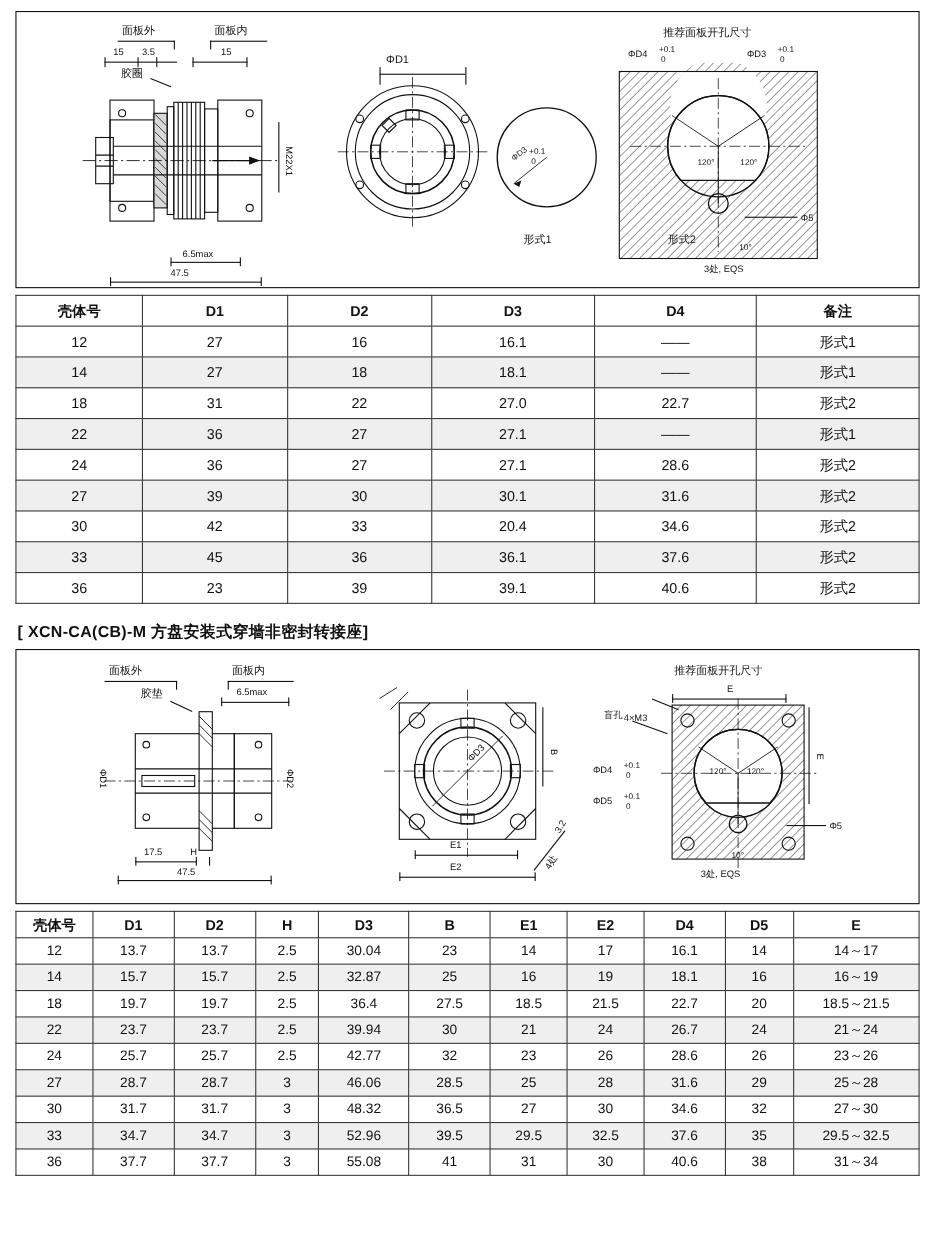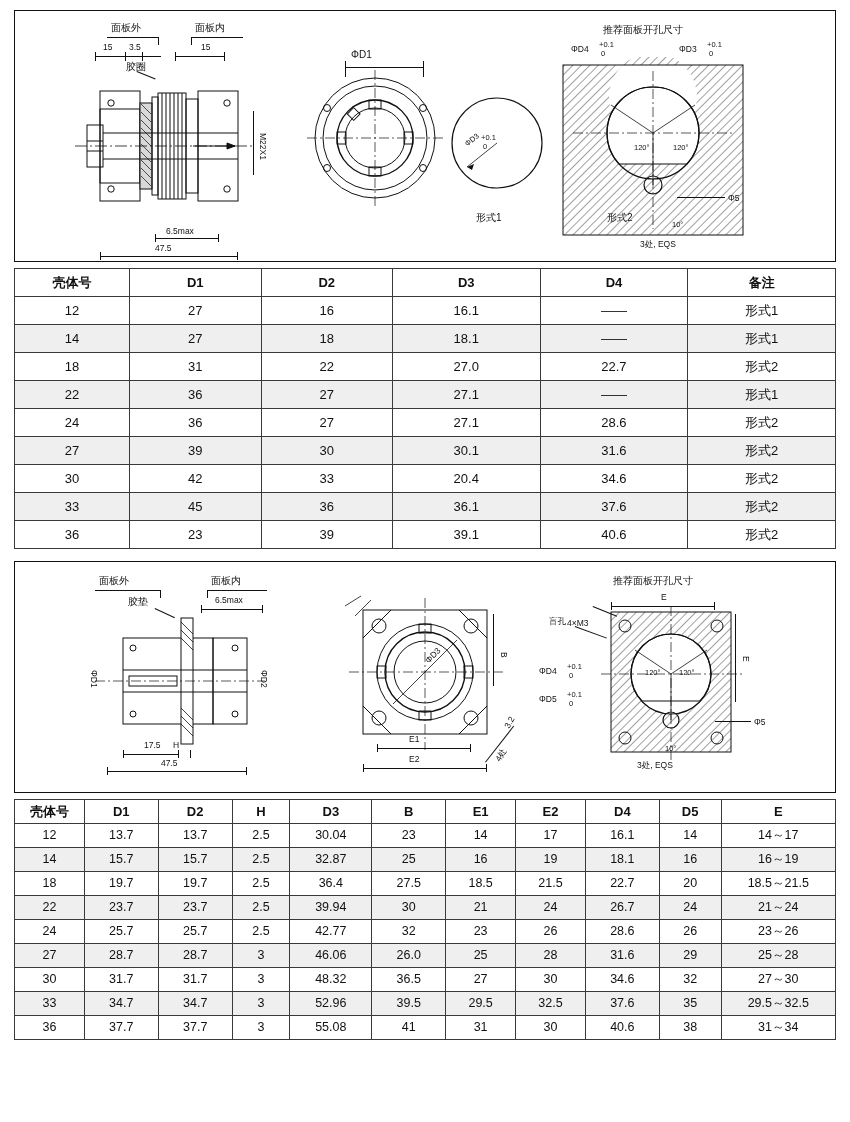--- a/index.html
+++ b/index.html
@@ -108,21 +108,21 @@
     <div class="lbl sm" style="left:114px; top:31px;">3.5</div>
     <div class="lbl sm" style="left:186px; top:31px;">15</div>
     <div class="ln lnh" style="left:80px; top:45px; width:66px;"></div>
     <div class="ln lnv" style="left:80px; top:41px; height:9px;"></div>
     <div class="ln lnv" style="left:110px; top:41px; height:9px;"></div>
     <div class="ln lnv" style="left:127px; top:41px; height:9px;"></div>
     <div class="ln lnh" style="left:160px; top:45px; width:50px;"></div>
     <div class="ln lnv" style="left:160px; top:41px; height:9px;"></div>
     <div class="ln lnv" style="left:209px; top:41px; height:9px;"></div>
 
-    <div class="lbl" style="left:111px; top:49px;">胶圈</div>
+    <div class="lbl" style="left:95px; top:49px;">胶圈</div>
     <div class="ln" style="left:122px; top:60px; width:20px; height:1px; transform:rotate(22deg); transform-origin:left top;"></div>
 
     <svg class="svgwrap" width="260" height="252" style="left:60px; top:52px;">
       <g stroke="#111" fill="none" stroke-width="1">
 
         <rect x="25" y="28" width="40" height="110"></rect>
         <rect x="25" y="46" width="40" height="74" fill="none"></rect>
 
         <circle cx="36" cy="40" r="3.2"></circle>
         <circle cx="36" cy="126" r="3.2"></circle>
@@ -345,20 +345,21 @@
         <td>39</td>
         <td>39.1</td>
         <td>40.6</td>
         <td>形式2</td>
       </tr>
     </tbody>
   </table>
 
   <div class="gap"></div>
 
+  <div class="sec-title">[ XCN-CA(CB)-M 方盘安装式穿墙非密封转接座]</div>
 
   <div class="drawing d2">
 
     <div class="lbl" style="left:84px; top:12px;">面板外</div>
     <div class="lbl" style="left:196px; top:12px;">面板内</div>
     <div class="ln lnh" style="left:80px; top:28px; width:66px;"></div>
     <div class="ln lnv" style="left:145px; top:28px; height:8px;"></div>
     <div class="ln lnh" style="left:192px; top:28px; width:60px;"></div>
     <div class="ln lnv" style="left:192px; top:28px; height:8px;"></div>
 
@@ -392,21 +393,21 @@
         <line x1="96" y1="98" x2="108" y2="110"></line>
         <line x1="96" y1="106" x2="108" y2="118"></line>
         <line x1="96" y1="114" x2="108" y2="126"></line>
       </g>
       <line x1="10" y1="71" x2="180" y2="71" stroke="#111" stroke-width="0.7" stroke-dasharray="10,3,2,3"></line>
     </svg>
 
     <div class="lbl sm vert" style="left:74px; top:108px;">ΦD1</div>
     <div class="lbl sm vert" style="left:244px; top:108px;">ΦD2</div>
 
-    <div class="lbl sm" style="left:129px; top:178px;">17.5</div>
+    <div class="lbl sm" style="left:116px; top:178px;">17.5</div>
     <div class="lbl sm" style="left:158px; top:178px;">H</div>
     <div class="ln lnh" style="left:108px; top:192px; width:56px;"></div>
     <div class="ln lnv" style="left:108px; top:188px; height:8px;"></div>
     <div class="ln lnv" style="left:163px; top:188px; height:8px;"></div>
     <div class="ln lnv" style="left:175px; top:188px; height:8px;"></div>
 
     <div class="lbl sm" style="left:146px; top:196px;">47.5</div>
     <div class="ln lnh" style="left:92px; top:209px; width:140px;"></div>
     <div class="ln lnv" style="left:92px; top:205px; height:8px;"></div>
     <div class="ln lnv" style="left:231px; top:205px; height:8px;"></div>
@@ -596,21 +597,21 @@
         <td>28.6</td>
         <td>26</td>
         <td>23～26</td>
       </tr>
       <tr class="alt">
         <td>27</td>
         <td>28.7</td>
         <td>28.7</td>
         <td>3</td>
         <td>46.06</td>
-        <td>26.0</td>
+        <td>28.5</td>
         <td>25</td>
         <td>28</td>
         <td>31.6</td>
         <td>29</td>
         <td>25～28</td>
       </tr>
       <tr>
         <td>30</td>
         <td>31.7</td>
         <td>31.7</td>

